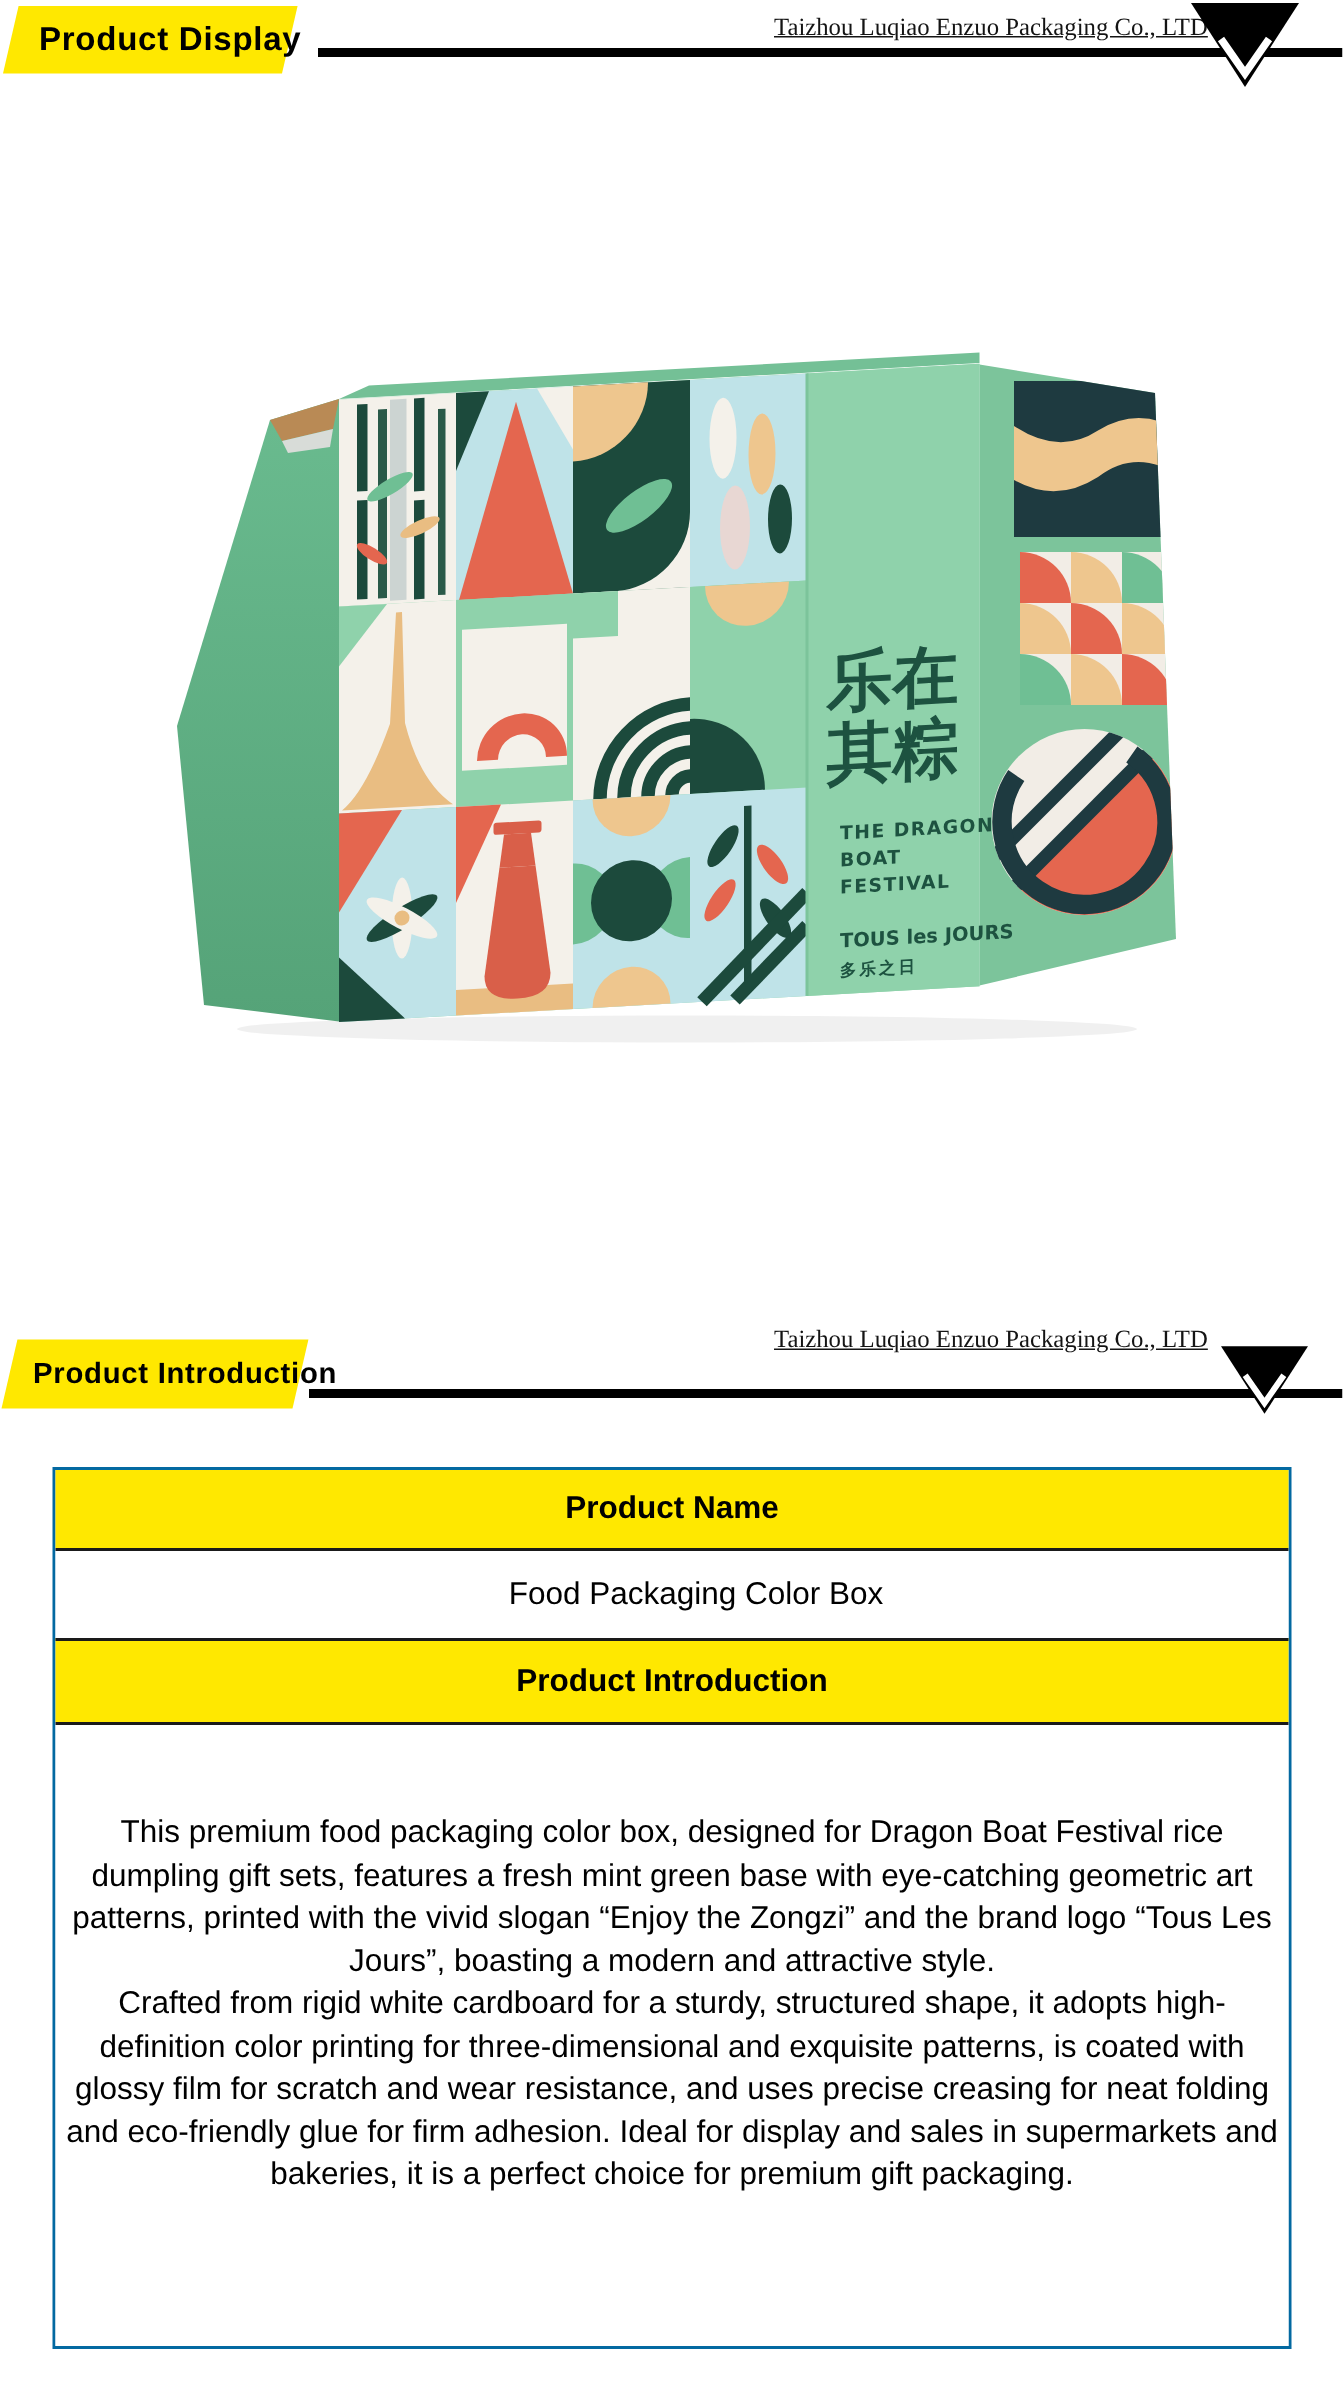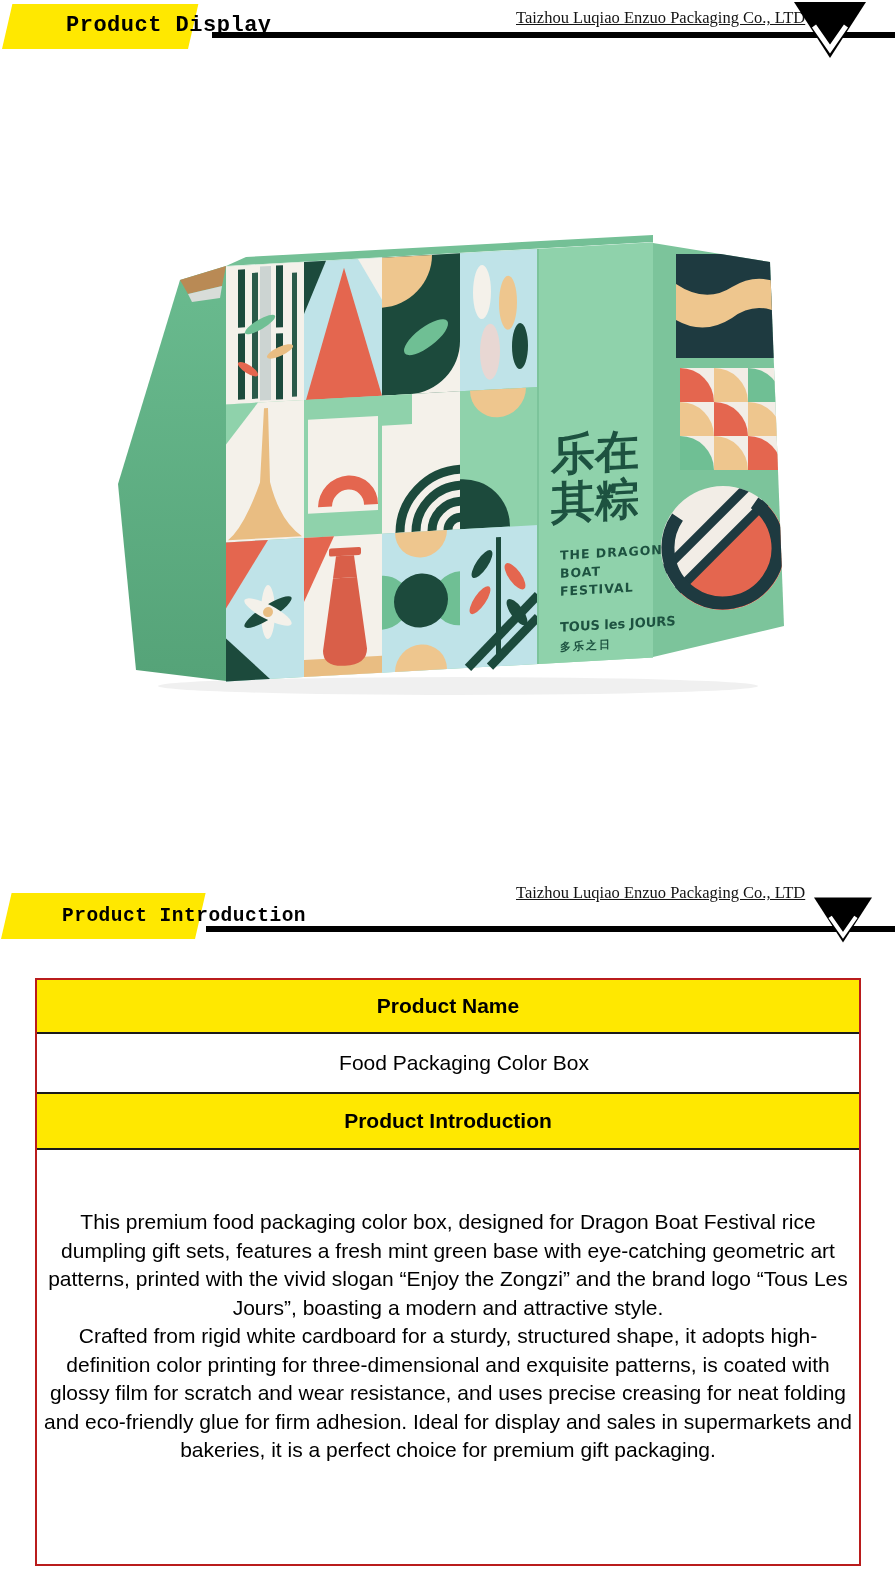--- a/index.html
+++ b/index.html
@@ -8,34 +8,34 @@
     font-family:"Liberation Sans",sans-serif;overflow:hidden;
   }
   
   .hdr{position:absolute;left:0;width:895px;height:70px;}
   .hdr-banner{
     position:absolute;background:#FFE800;
     transform:skewX(-13deg);transform-origin:0 100%;
   }
   .hdr-label{
     position:absolute;font-weight:bold;color:#000;white-space:nowrap;
-    font-family:Liberation Mono, monospace;letter-spacing:0.5px;margin-left:40px;
+    font-family:Liberation Sans, sans-serif;letter-spacing:0.5px;
   }
   .hdr-line{position:absolute;height:6px;background:#000;}
   .hdr-company{
     position:absolute;font-family:"Liberation Serif",serif;
     font-size:16.5px;color:#141414;white-space:nowrap;text-decoration:underline;
   }
   .tri{position:absolute;}
   
   .product-figure{position:absolute;left:108px;top:226px;width:690px;height:472px;}
   
   .info-table{
     position:absolute;left:35px;top:978px;width:822px;
-    border:2px solid #b91c1c;display:flex;flex-direction:column;box-sizing:content-box;
+    border:2px solid #0369a1;display:flex;flex-direction:column;box-sizing:content-box;
   }
   .row{display:flex;align-items:center;justify-content:center;text-align:center;}
   .row + .row{border-top:2px solid #1a1a1a;}
   .row-yellow{background:#FFE800;height:52px;font-weight:bold;font-size:21px;color:#000;}
   .row-white{background:#fff;height:58px;font-size:21px;color:#000;padding-left:32px;}
   .row-yellow.r3{height:54px;}
   .row-desc{
     background:#fff;height:416px;align-items:flex-start;
     padding:58px 3px 0 3px;box-sizing:border-box;
     font-size:21px;line-height:28.5px;color:#000;display:block;

